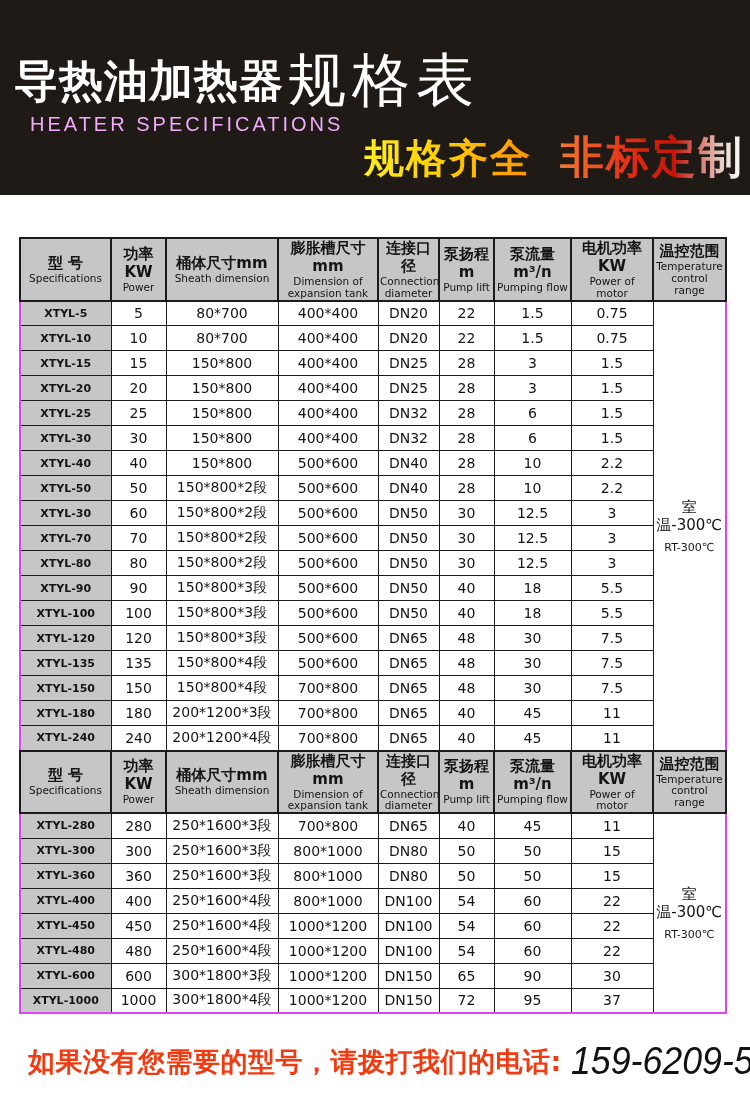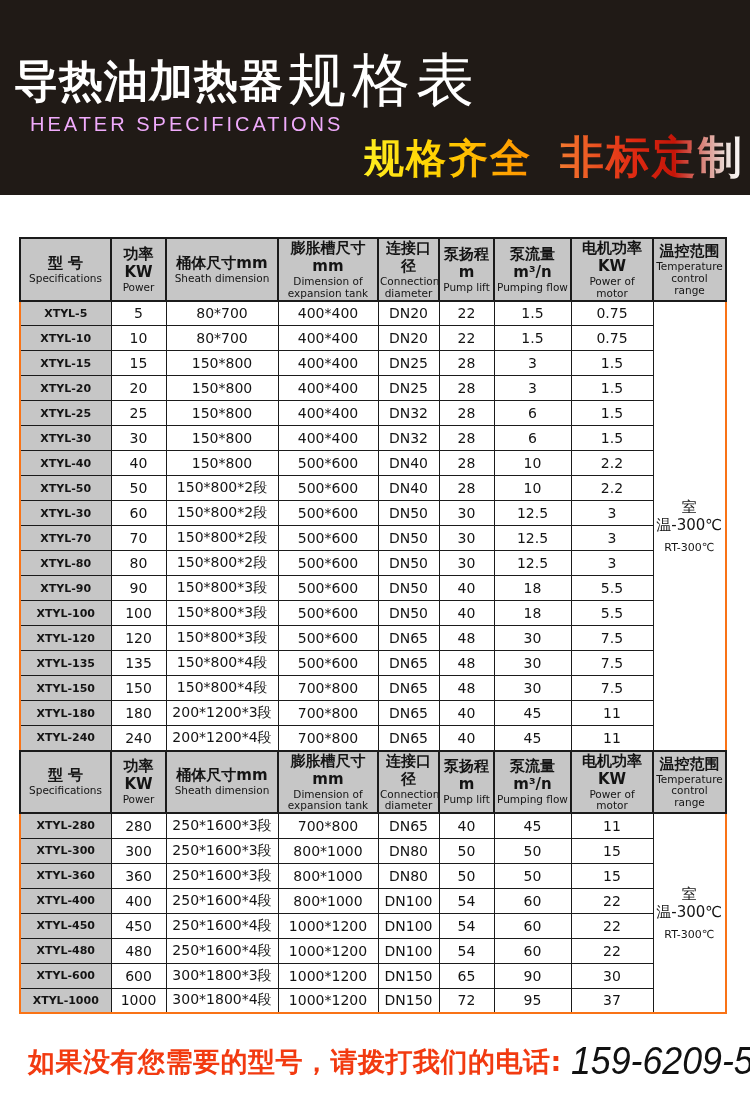--- a/index.html
+++ b/index.html
@@ -30,21 +30,21 @@
       -webkit-background-clip:text; background-clip:text; color:transparent;
     }
     .slogan-b {
       background:linear-gradient(90deg,#f4792f 0%,#e02a12 40%,#c41508 62%,#e9dcd6 90%,#ffffff 100%);
       -webkit-background-clip:text; background-clip:text; color:transparent;
     }
   }
 
   
   .table-wrap { position:absolute; top:237px; left:19px; width:710px; }
-  table.spec { border-collapse:collapse; table-layout:fixed; width:706px; border:2px solid #f97316; }
+  table.spec { border-collapse:collapse; table-layout:fixed; width:706px; border:2px solid #d946ef; }
   th, td {
     border:1px solid #1b1b1b; text-align:center; vertical-align:middle;
     color:#141414; overflow:hidden; padding:0 1px;
   }
   th { background:#c6c6c6; height:62px; border-width:2px; }
   .h-cn { font-size:15px; font-weight:bold; line-height:1.2; }
   .h-en { font-size:10.5px; font-weight:400; line-height:1.12; margin-top:1px; }
   tr.data { height:25px; }
   td { font-size:14px; }
   td.c-model { background:#c6c6c6; font-weight:600; font-size:11px; }

